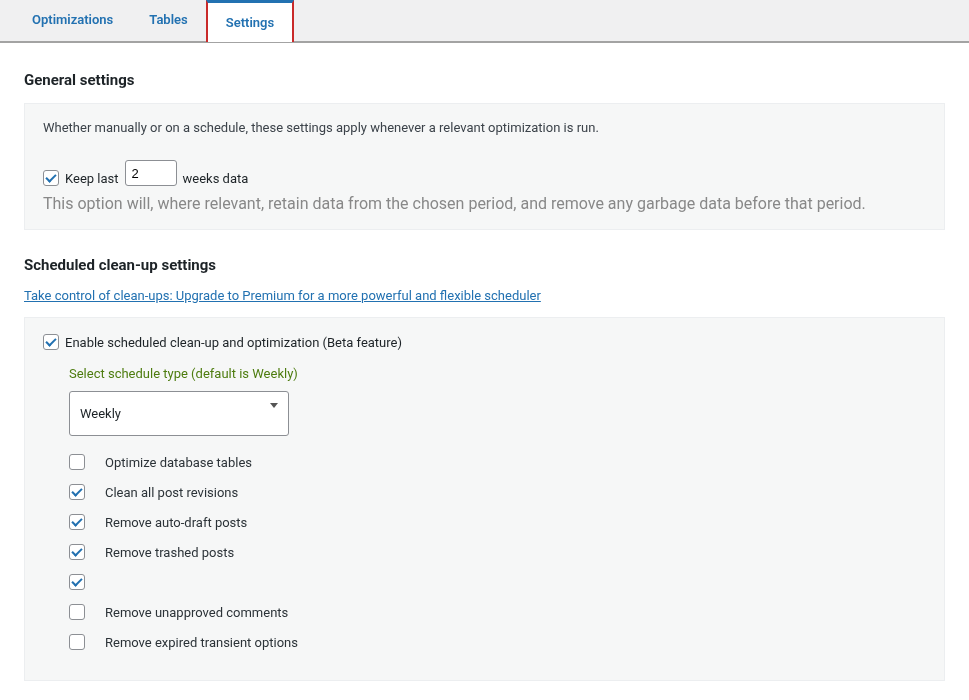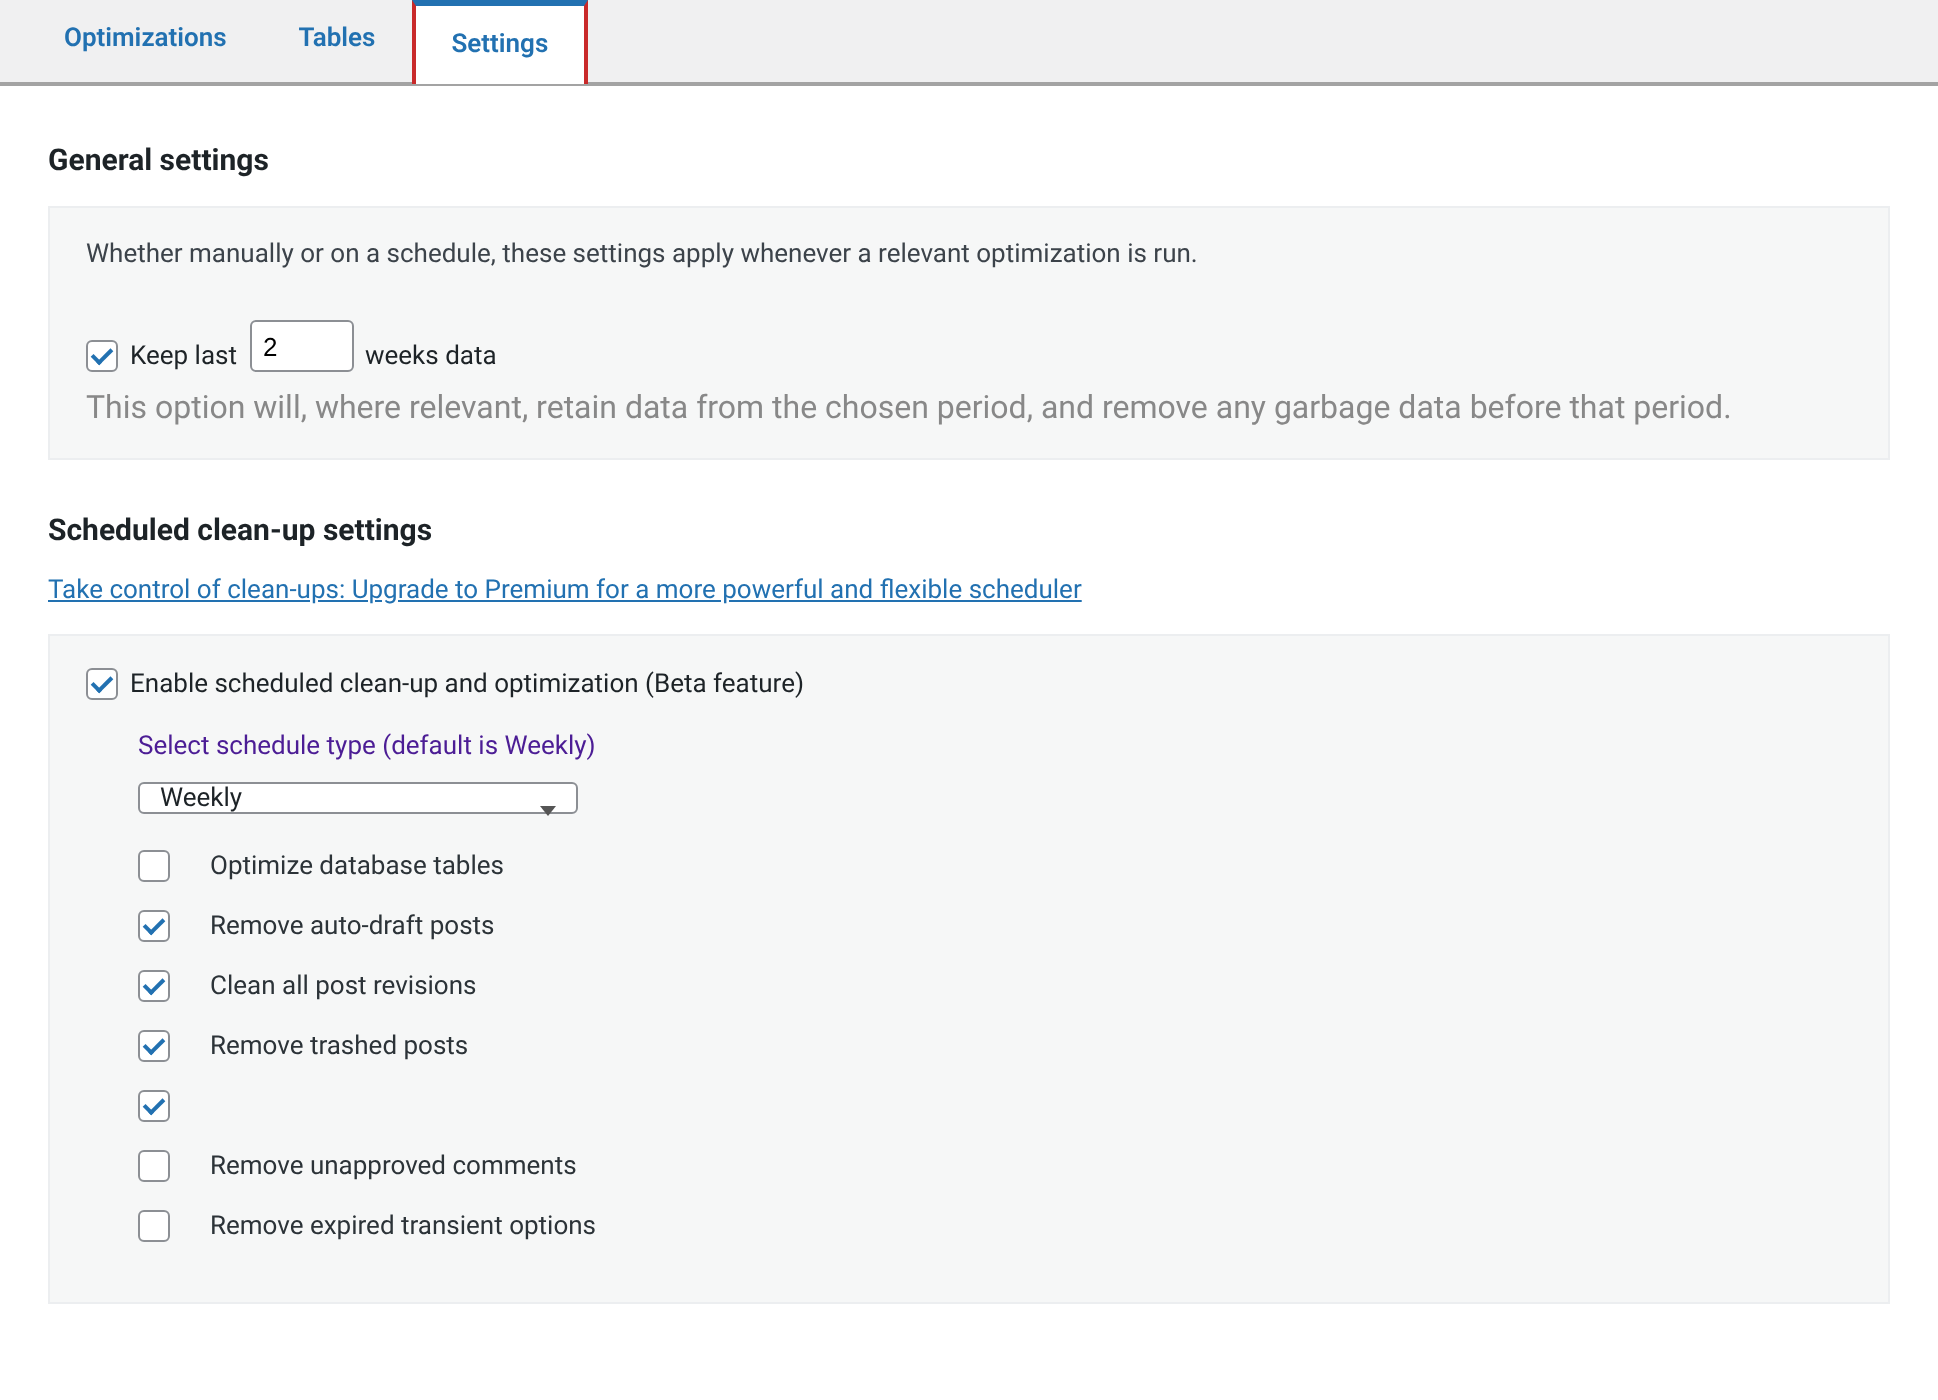--- a/index.html
+++ b/index.html
@@ -11,22 +11,22 @@
 h3.section { font-size: 15px; font-weight: 700; margin: 10px 0 14px 0; color: #1d2327; }
 .panel { background: #f6f7f7; border: 1px solid #eceef0; padding: 16px 18px; margin-bottom: 26px; }
 .intro { color: #3c434a; margin-bottom: 25px; }
 .row { display: flex; align-items: flex-end; gap: 6px; margin-bottom: 8px; }
 .hint { font-size: 16px; color: #888; margin-top: 4px; }
 input[type="text"].num { width: 52px; height: 26px; border: 1px solid #8c8f94; border-radius: 3px; text-align: left; padding: 0 6px; font-size: 13px; }
 .upgrade-link { color: #2271b1; text-decoration: underline; font-size: 13px; display: inline-block; margin-bottom: 14px; }
 .cbx { width: 16px; height: 16px; border: 1px solid #8c8f94; border-radius: 3px; display: inline-flex; align-items: center; justify-content: center; background: #fff; flex-shrink: 0; cursor: pointer; }
 .cbx.checked::after { content: ""; width: 8px; height: 4px; border-left: 2px solid #2271b1; border-bottom: 2px solid #2271b1; transform: rotate(-45deg); margin-top: -3px; }
 .opt-list { margin-left: 26px; margin-top: 16px; }
-.opt-list .lbl { font-size: 13px; color: #4c1d95; margin-bottom: 10px; }
-.select { width: 220px; height: 16px; border: 1px solid #8c8f94; border-radius: 3px; padding: 0 28px 0 10px; font-size: 13px; background: #fff; display: flex; align-items: center; position: relative; cursor: pointer; margin-bottom: 18px; }
+.opt-list .lbl { font-size: 13px; color: #4d7c0f; margin-bottom: 10px; }
+.select { width: 220px; height: 45px; border: 1px solid #8c8f94; border-radius: 3px; padding: 0 28px 0 10px; font-size: 13px; background: #fff; display: flex; align-items: center; position: relative; cursor: pointer; margin-bottom: 18px; }
 .select::after { content: ""; position: absolute; right: 10px; top: 11px; border-left: 4px solid transparent; border-right: 4px solid transparent; border-top: 5px solid #555; }
 .opt-item { display: flex; align-items: center; gap: 20px; margin-bottom: 14px; }
 .opt-item span { color: #2c3338; }
 </style>
 </head>
 <body>
 
 <div class="tabs">
   <div class="tab">Optimizations</div>
   <div class="tab">Tables</div>
@@ -60,25 +60,25 @@
       <div class="select">
         <span>Weekly</span>
       </div>
       <div id="opts">
           <div class="opt-item">
             <span class="cbx"></span>
             <span>Optimize database tables</span>
           </div>
           <div class="opt-item">
             <span class="cbx checked"></span>
-            <span>Remove auto-draft posts</span>
+            <span>Clean all post revisions</span>
           </div>
           <div class="opt-item">
             <span class="cbx checked"></span>
-            <span>Clean all post revisions</span>
+            <span>Remove auto-draft posts</span>
           </div>
           <div class="opt-item">
             <span class="cbx checked"></span>
             <span>Remove trashed posts</span>
           </div>
           <div class="opt-item">
             <span class="cbx checked"></span>
           </div>
           <div class="opt-item">
             <span class="cbx"></span>

